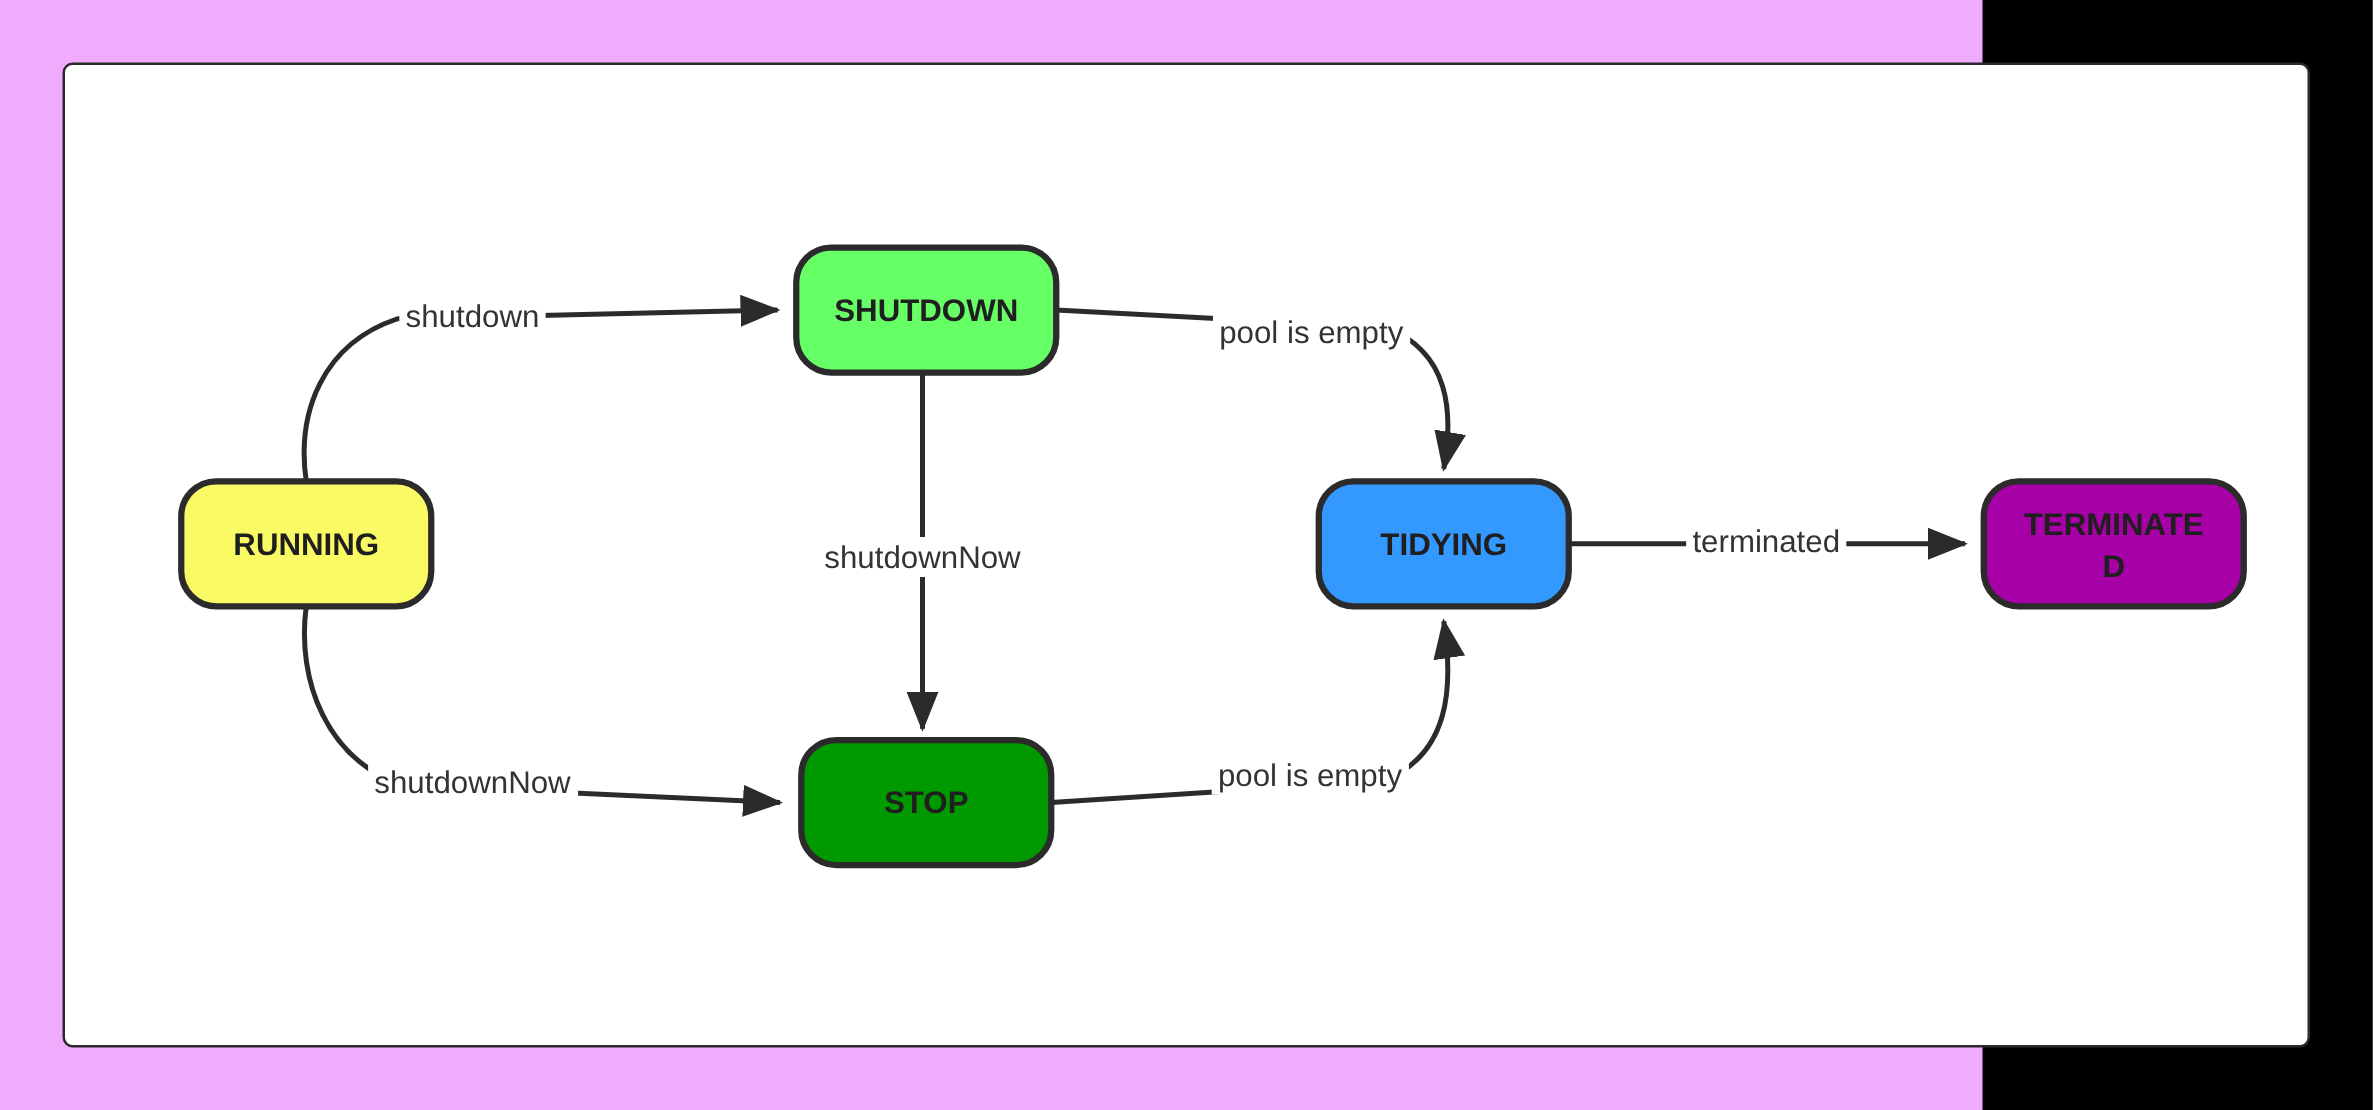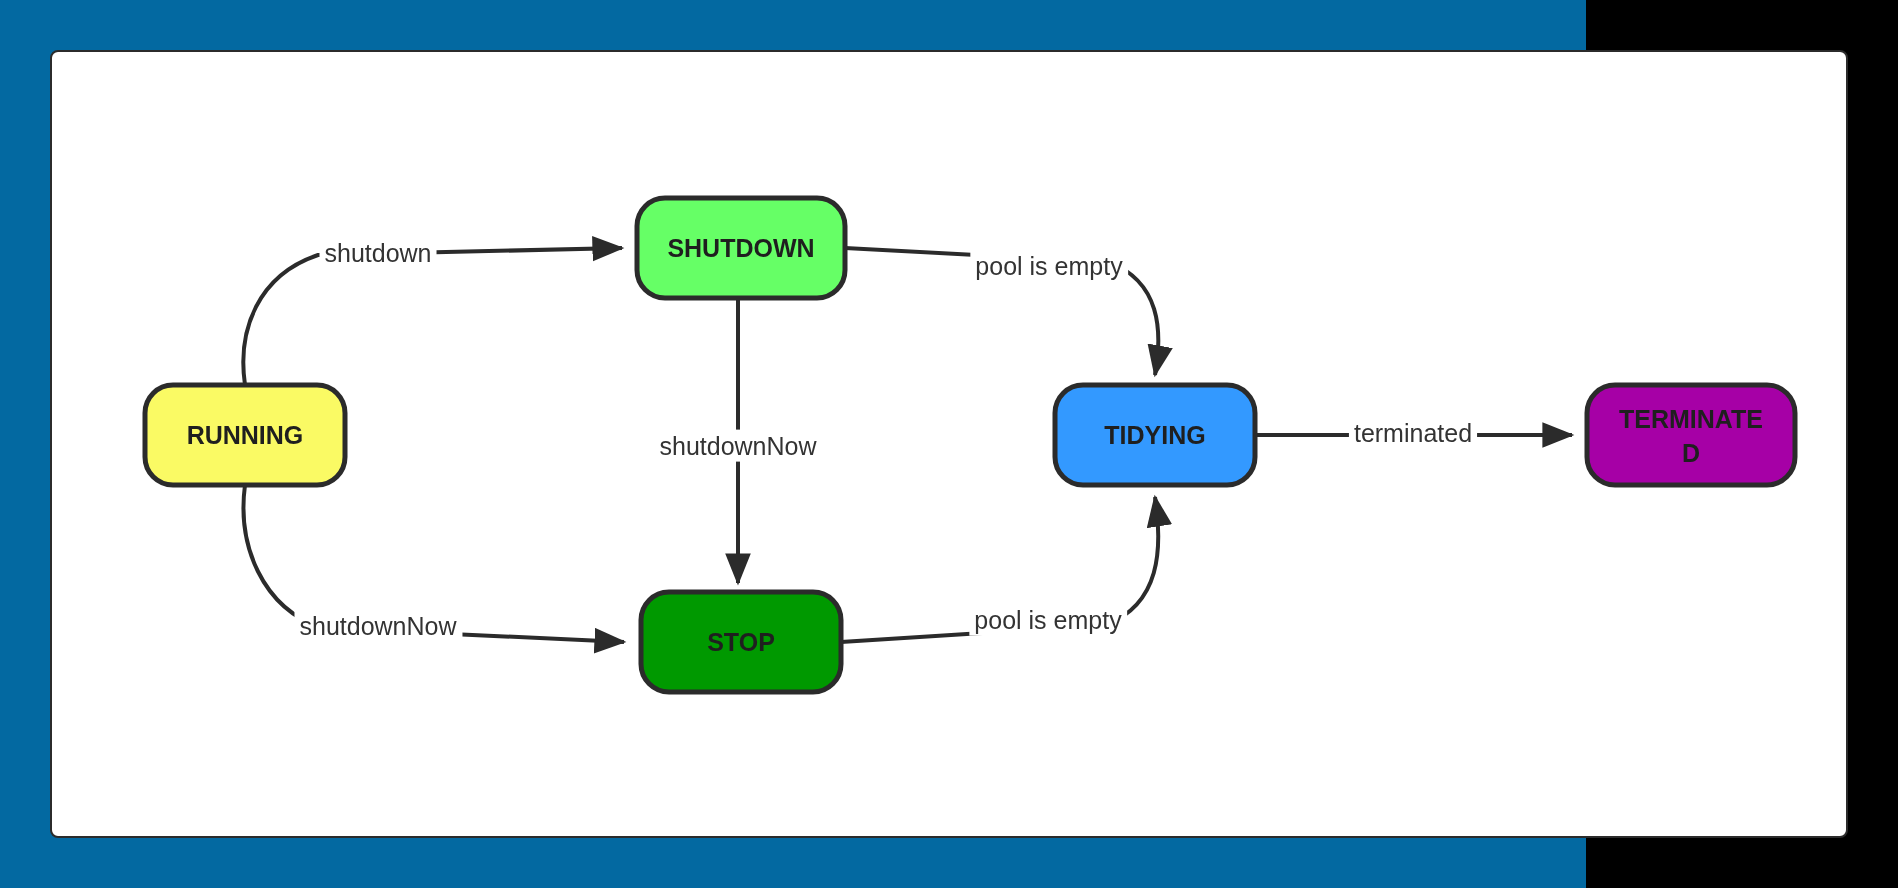--- a/index.html
+++ b/index.html
@@ -11,21 +11,21 @@
   body {
     width: 1898px;
     height: 888px;
     overflow: hidden;
     font-family: "Liberation Sans", sans-serif;
   }
   #stage {
     position: relative;
     width: 1586px;
     height: 888px;
-    background: #0369a1;
+    background: #f0abfc;
   }
   #canvas-panel {
     position: absolute;
     left: 50px;
     top: 50px;
     width: 1798px;
     height: 788px;
     background: #ffffff;
     border: 2px solid #2b2b2b;
     border-radius: 8px;

